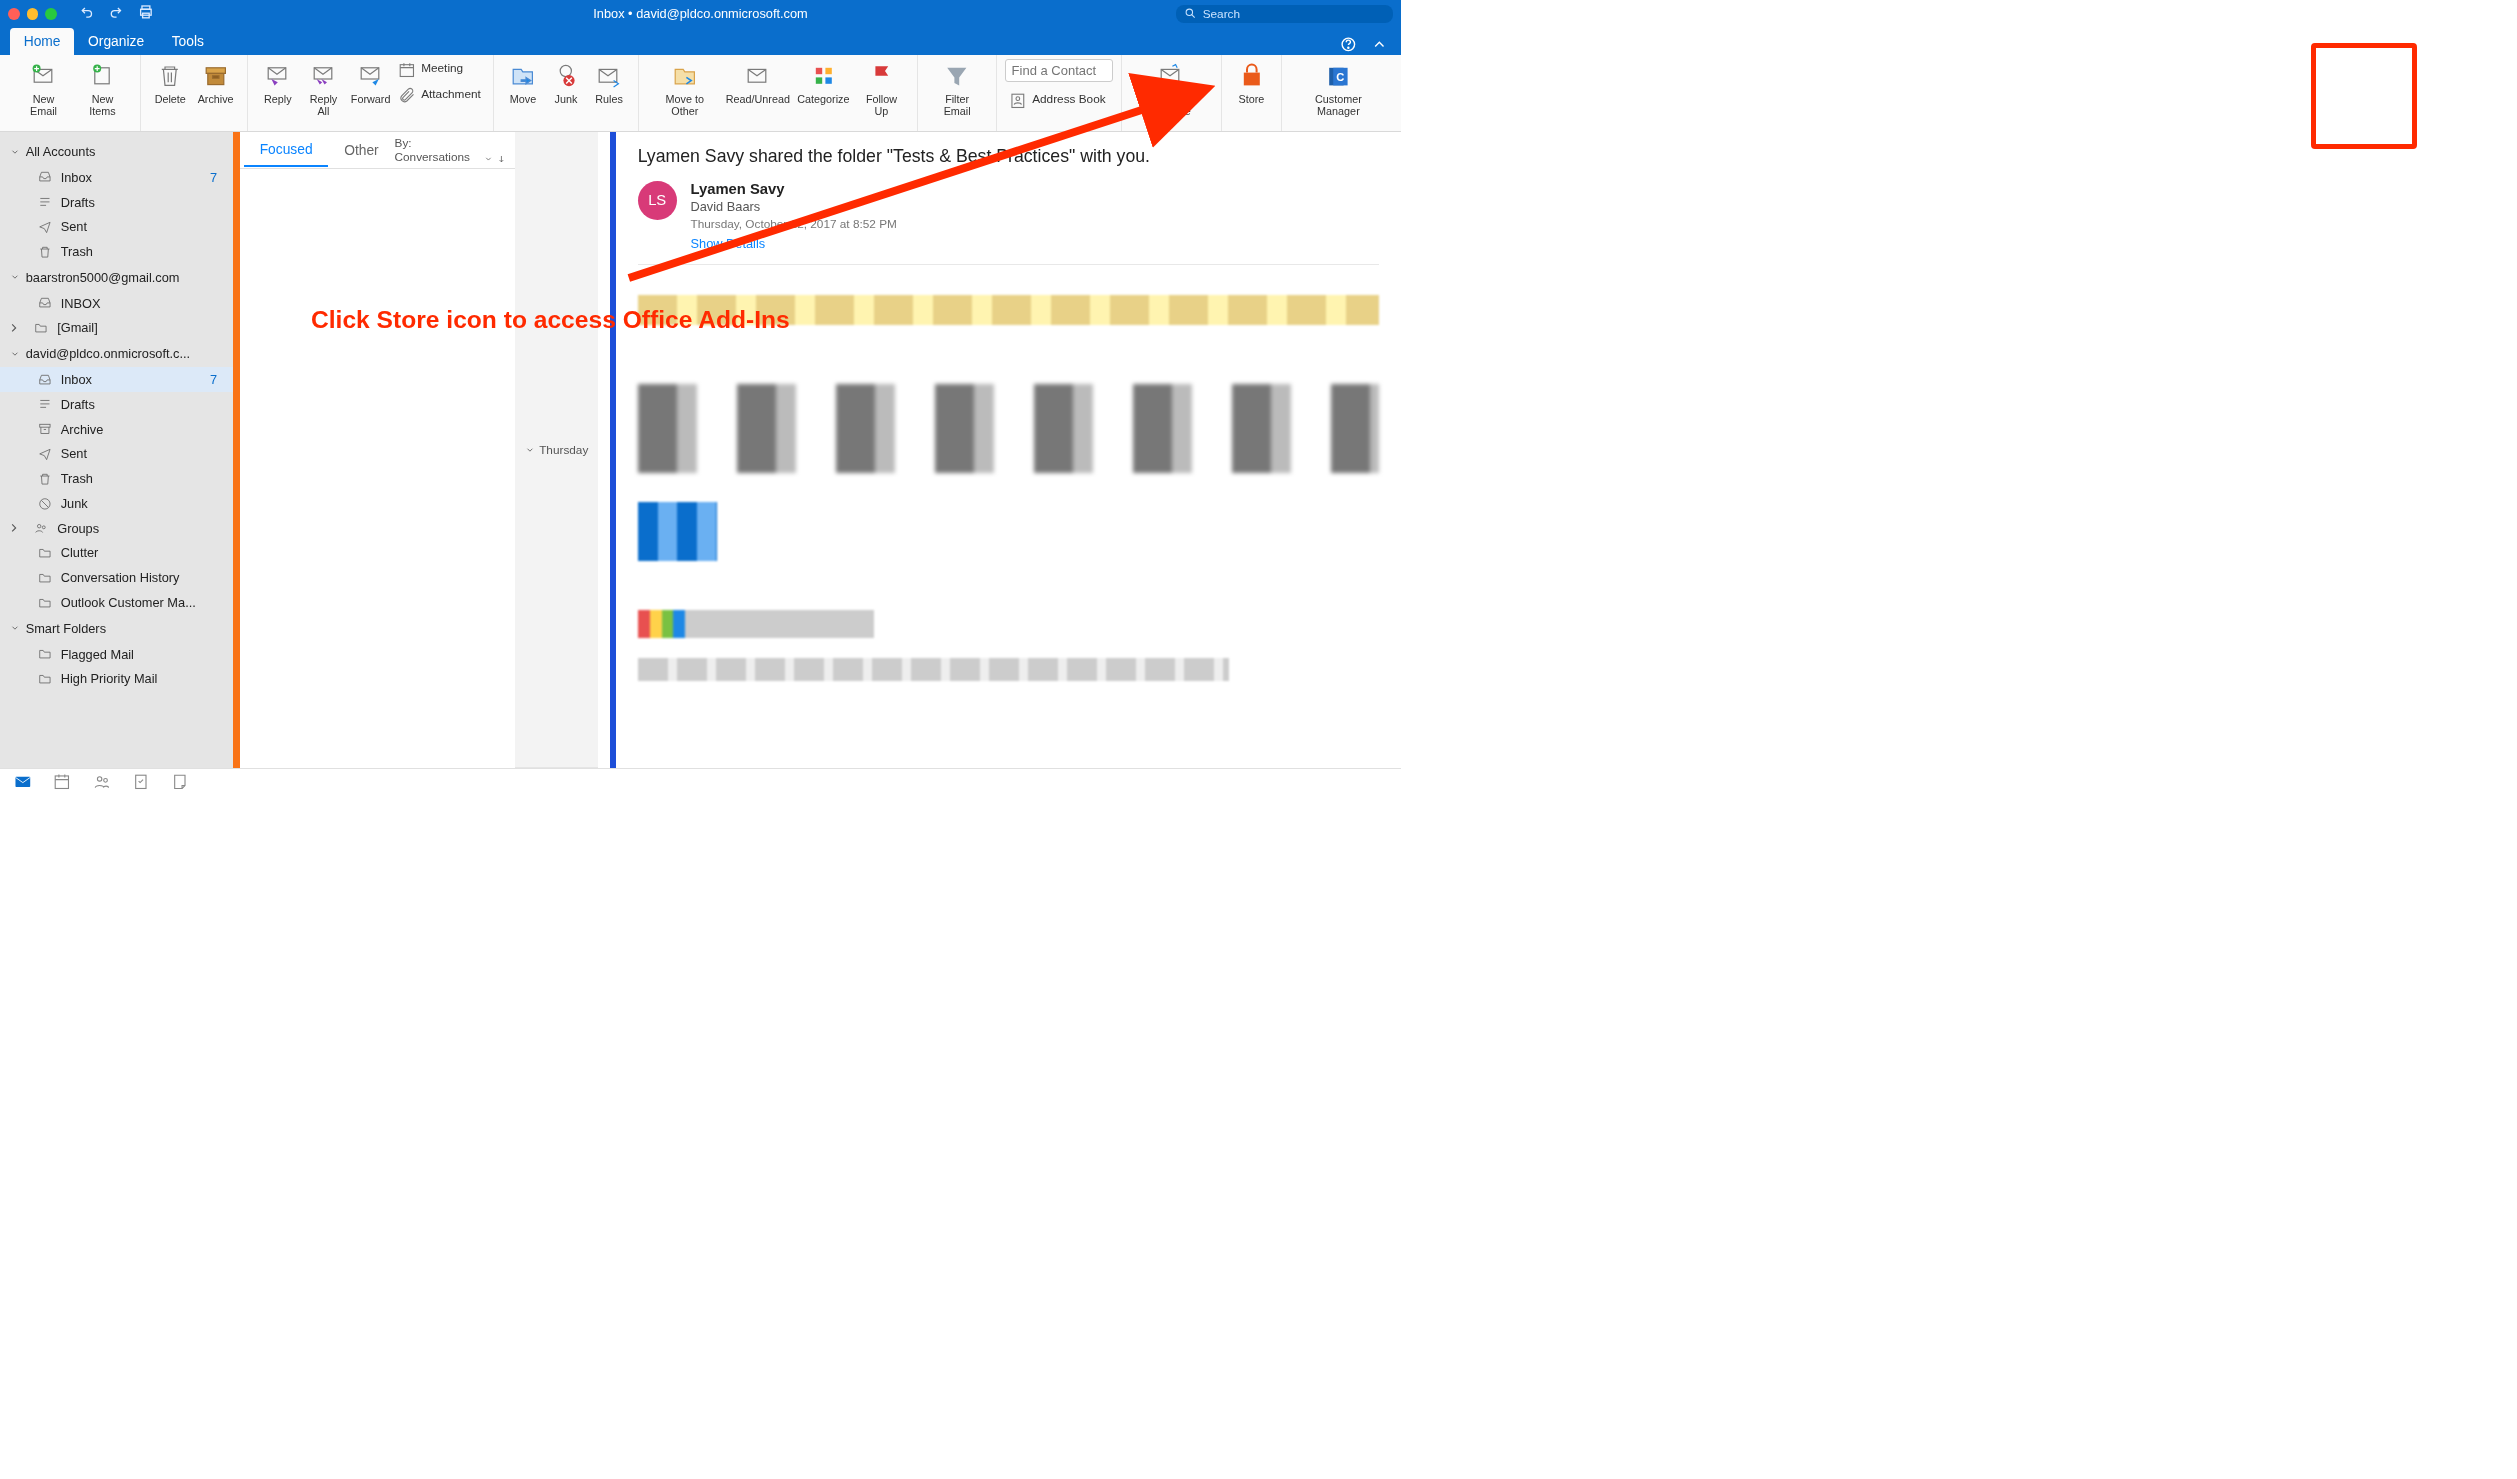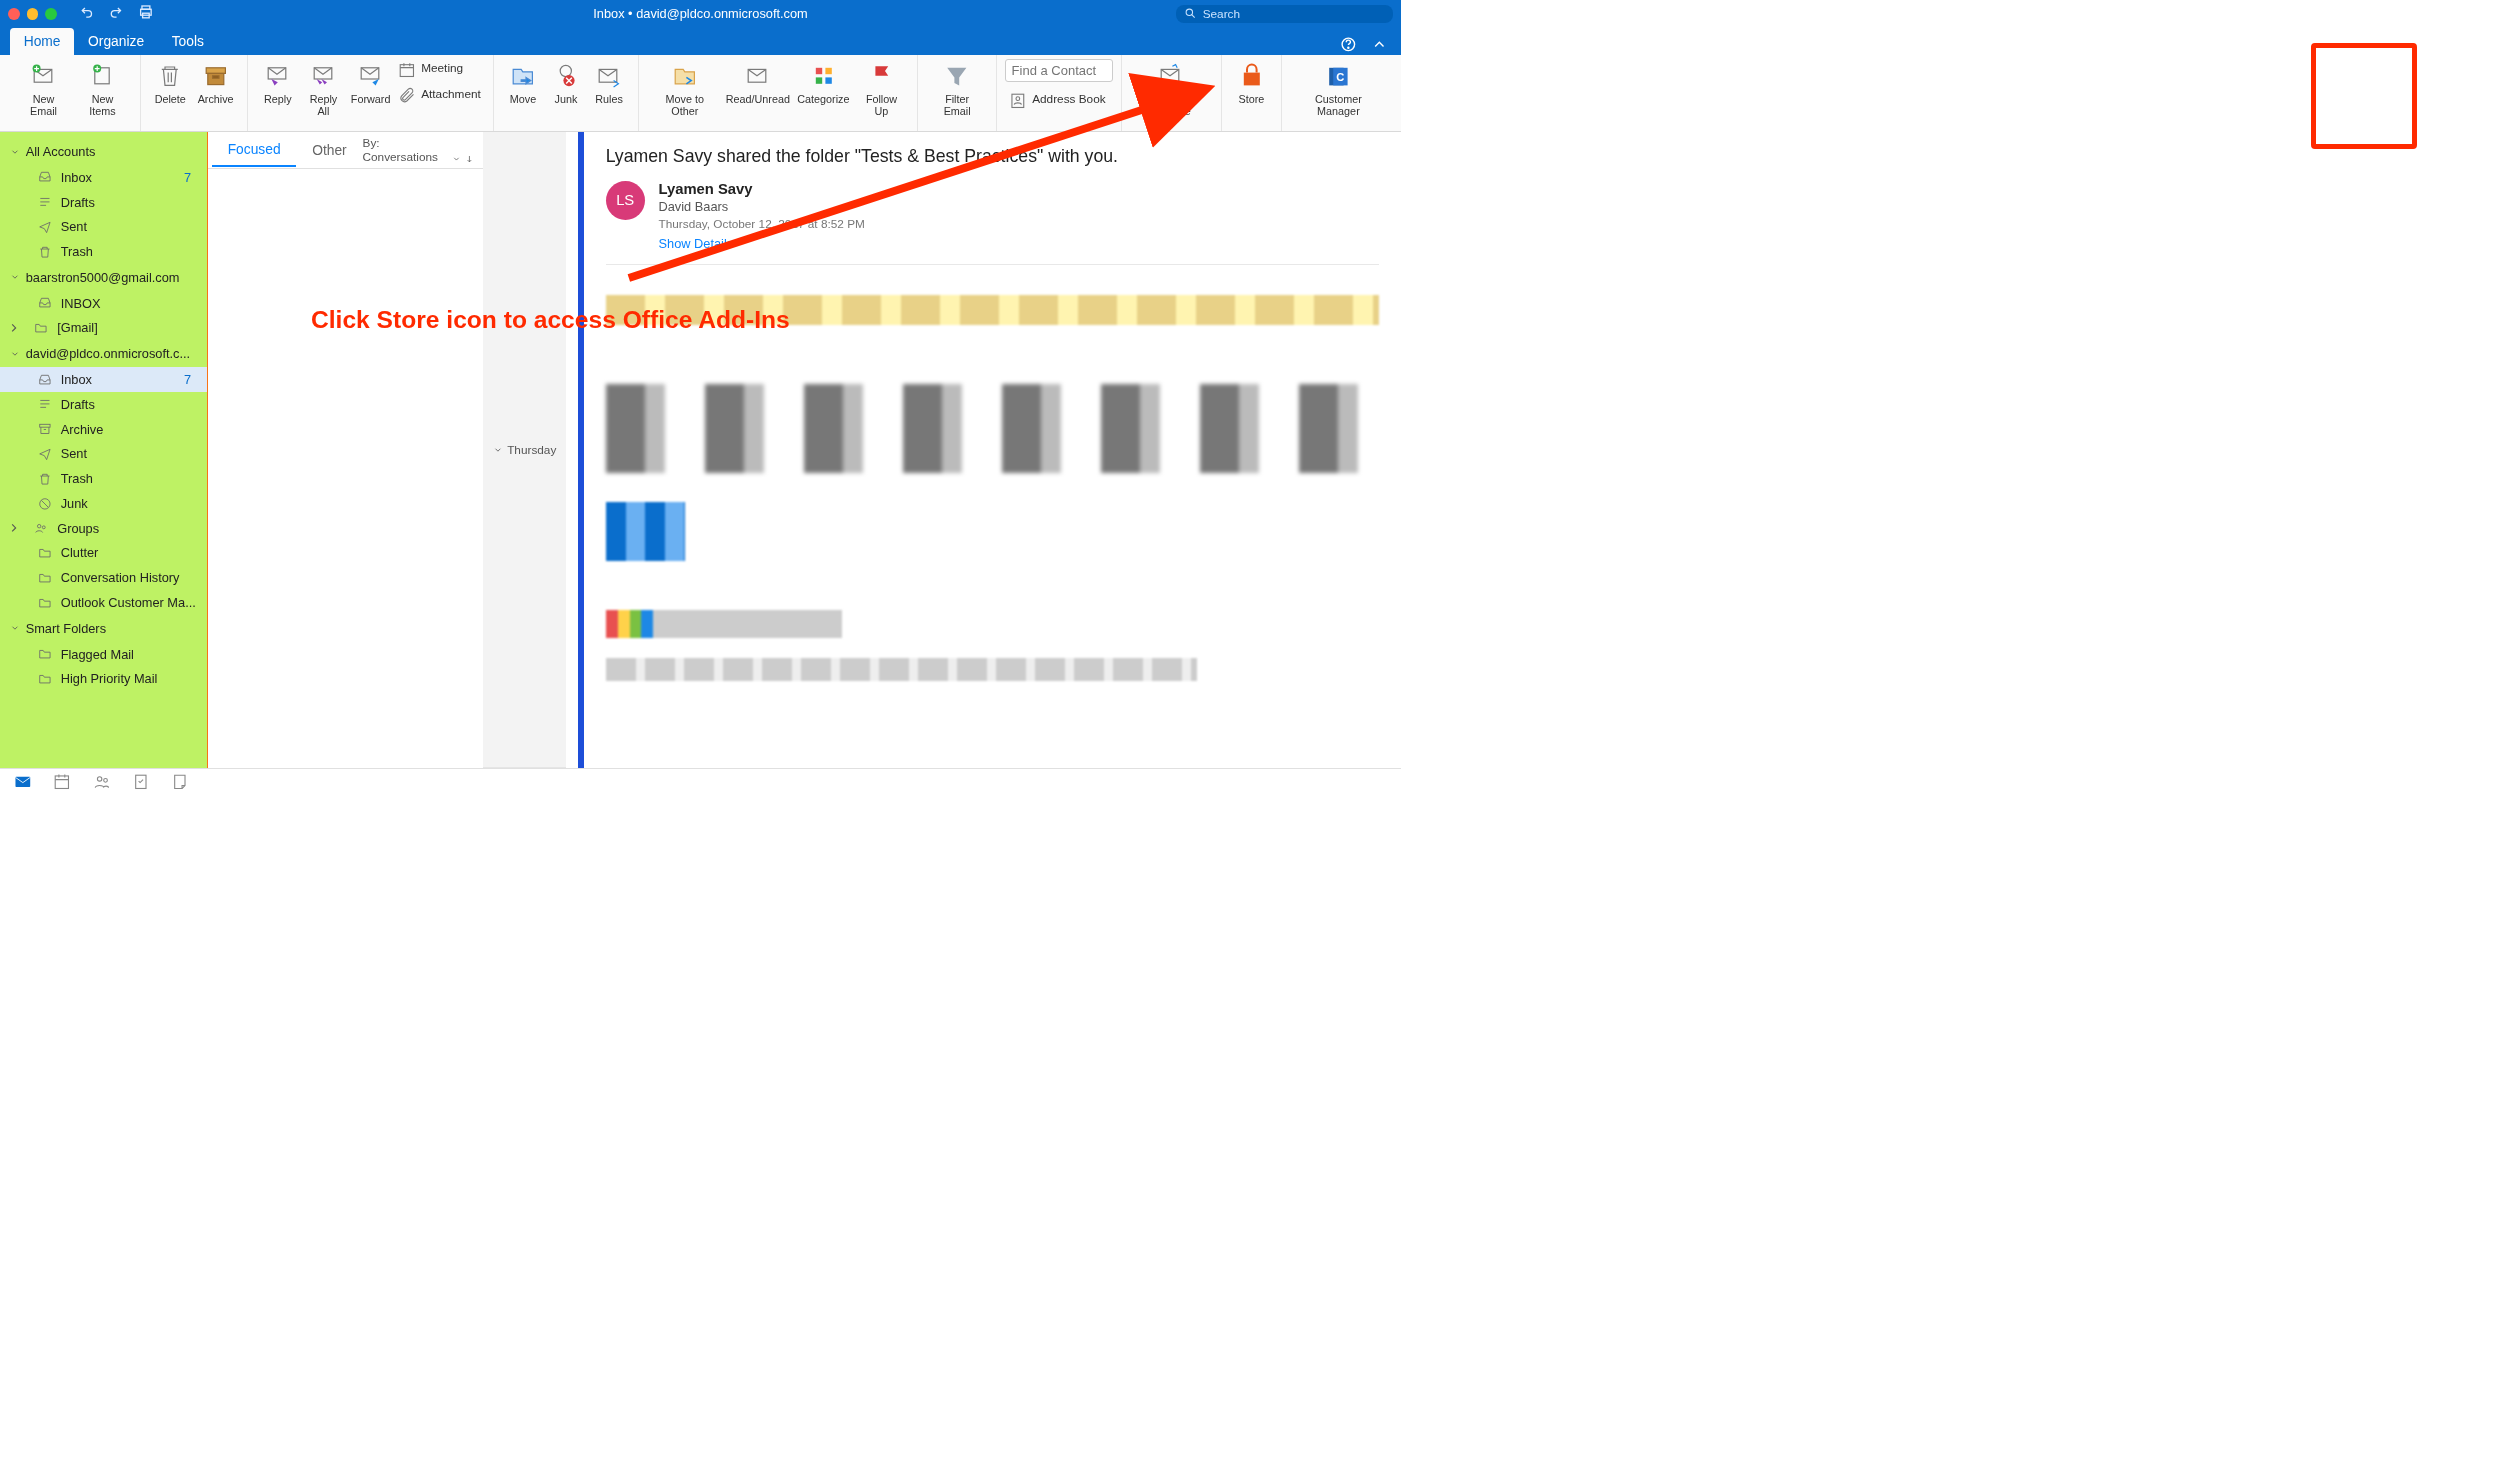--- a/index.html
+++ b/index.html
@@ -96,22 +96,22 @@
 .r-mini svg{width:17.7px;height:17.7px;}
 .r-stack{display:flex;flex-direction:column;gap:3.9px;justify-content:center;}
 .find-input{
   border:1px solid #ccc;border-radius:3px;padding:3px 5.9px;
   font-size:13px;color:#999;width:108px;background:#fff;
 }
 
 
 .main{display:flex;height:calc(100% - 27.6px - 27.6px - 77px - 29.6px);}
 .sidebar{
-  width:208px;border-right:1px solid #f97316;
-  overflow-y:auto;padding-top:5.9px;background:#bef264;
+  width:240px;border-right:7px solid #f97316;
+  overflow-y:auto;padding-top:5.9px;background:#e5e5e5;
 }
 .sb-account{
   display:flex;align-items:center;gap:5.9px;
   padding:5.9px 9.9px;font-size:12.8px;font-weight:500;cursor:pointer;
 }
 .sb-account svg{width:9.9px;height:9.9px;}
 .sb-item{
   display:flex;align-items:center;gap:7.9px;
   padding:4.9px 9.9px 4.9px 37px;font-size:12.8px;cursor:pointer;
   position:relative;

